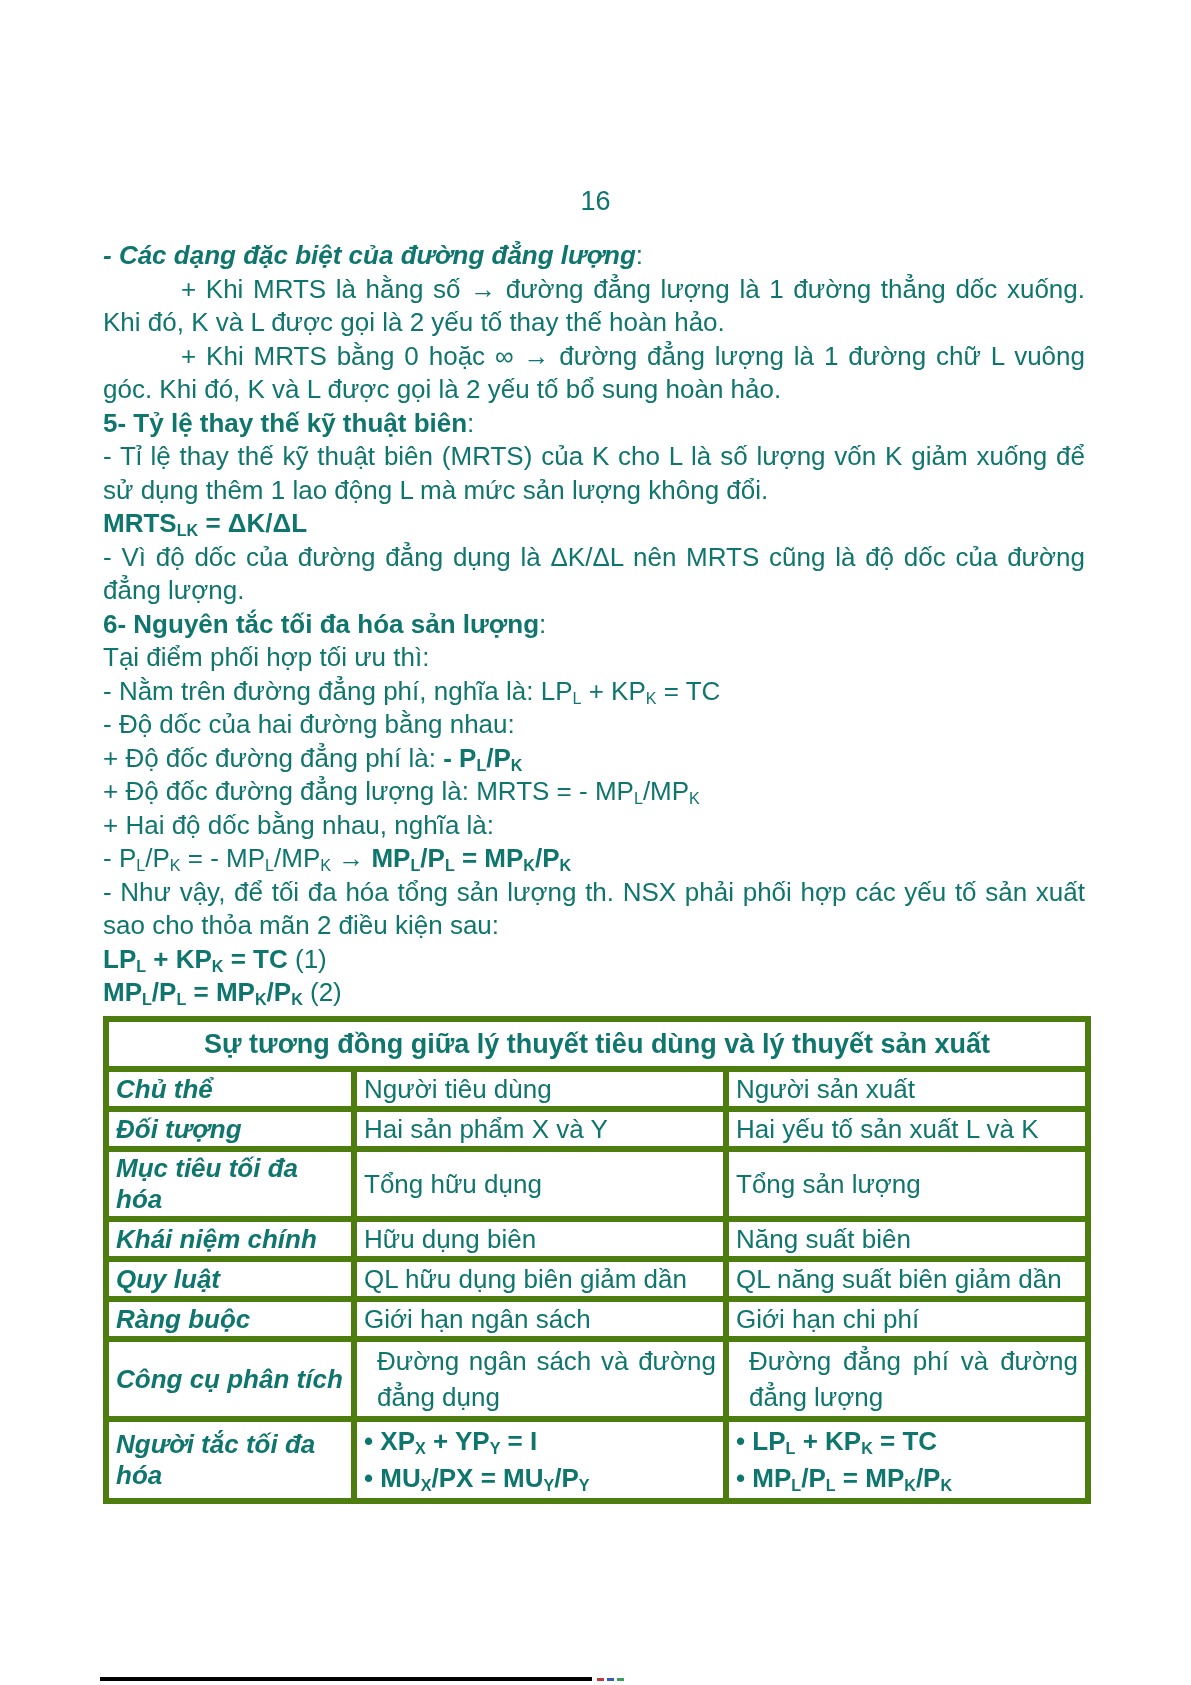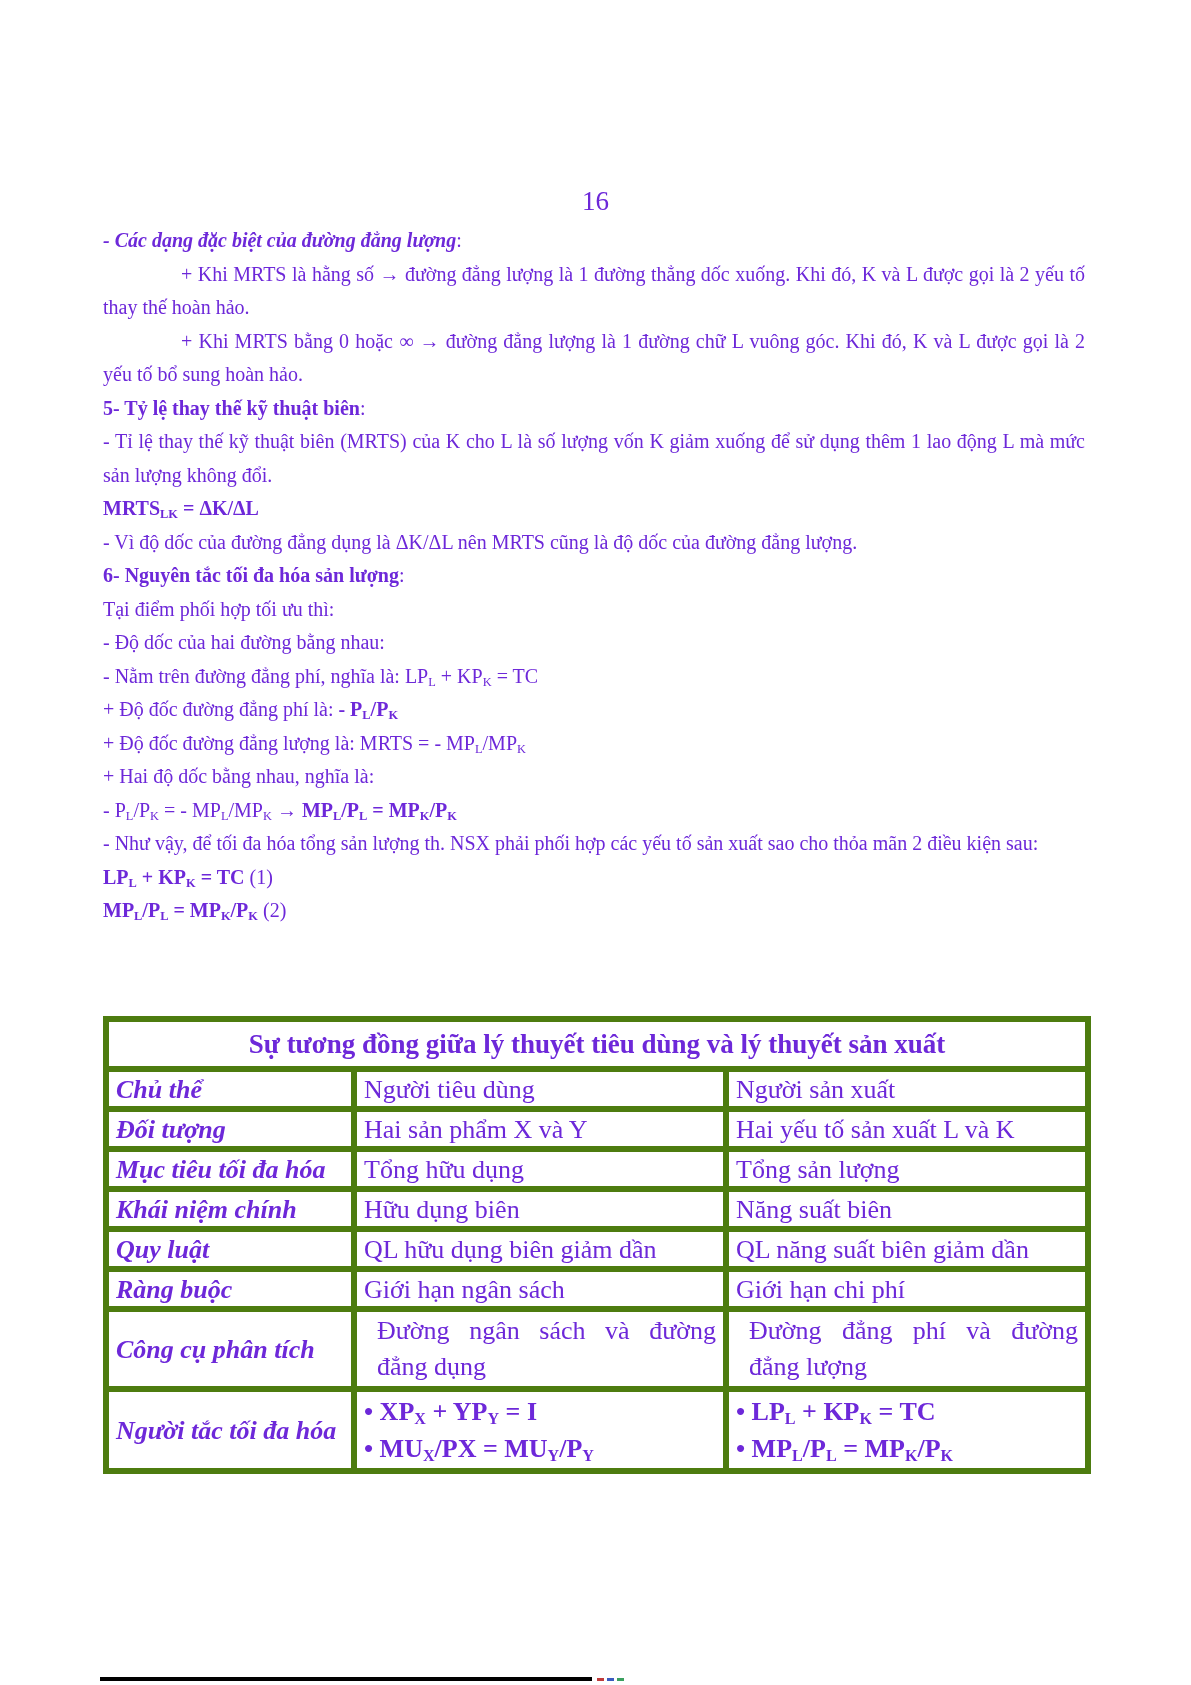--- a/index.html
+++ b/index.html
@@ -1,27 +1,27 @@
 <!DOCTYPE html>
 <html><head>
 <meta charset="utf-8">
 <style>
   html,body { margin:0; padding:0; background:#ffffff; }
   .page {
     position:relative; width:1191px; height:1685px; background:#ffffff;
-    font-family:Liberation Serif, serif; color:#6d28d9;
+    font-family:Liberation Sans, sans-serif; color:#0f766e;
     overflow:hidden;
   }
   .page-number {
     position:absolute; top:186px; left:0; width:100%;
     text-align:center; font-size:27px;
   }
   .body-text {
-    position:absolute; left:103px; top:224px; width:982px;
-    font-size:20px; line-height:33.5px;
+    position:absolute; left:103px; top:239px; width:982px;
+    font-size:26px; line-height:33.5px;
   }
   .body-text p { margin:0; padding:0; }
   .j      { text-align:justify; }
   .tab    { text-indent:78px; }
   .ind78  { padding-left:78px; }
   .ind150 { padding-left:150px; }
   .ind154 { padding-left:154px; }
   .ind297 { padding-left:297px; }
   .b { font-weight:bold; }
   .i { font-style:italic; }
@@ -64,22 +64,22 @@
   <section class="body-text" id="body-text">
       <p><span class="b i">- Các dạng đặc biệt của đường đẳng lượng</span><span class="">:</span></p>
       <p class="tab j"><span class="">+ Khi MRTS là hằng số → đường đẳng lượng là 1 đường thẳng dốc xuống. Khi đó, K và L được gọi là 2 yếu tố thay thế hoàn hảo.</span></p>
       <p class="tab j"><span class="">+ Khi MRTS bằng 0 hoặc ∞ → đường đẳng lượng là 1 đường chữ L vuông góc. Khi đó, K và L được gọi là 2 yếu tố bổ sung hoàn hảo.</span></p>
       <p><span class="b ">5- Tỷ lệ thay thế kỹ thuật biên</span><span class="">:</span></p>
       <p class="j"><span class="">- Tỉ lệ thay thế kỹ thuật biên (MRTS) của K cho L là số lượng vốn K giảm xuống để sử dụng thêm 1 lao động L mà mức sản lượng không đổi.</span></p>
       <p class="ind297"><span class="b ">MRTS</span><sub class="b ">LK</sub><span class="b "> = ΔK/ΔL</span></p>
       <p class="j"><span class="">- Vì độ dốc của đường đẳng dụng là ΔK/ΔL nên MRTS cũng là độ dốc của đường đẳng lượng.</span></p>
       <p><span class="b ">6- Nguyên tắc tối đa hóa sản lượng</span><span class="">:</span></p>
       <p><span class="">Tại điểm phối hợp tối ưu thì:</span></p>
+      <p><span class="">- Nằm trên đường đẳng phí, nghĩa là: LP</span><sub class="">L</sub><span class=""> + KP</span><sub class="">K</sub><span class=""> = TC</span></p>
       <p><span class="">- Độ dốc của hai đường bằng nhau:</span></p>
-      <p><span class="">- Nằm trên đường đẳng phí, nghĩa là: LP</span><sub class="">L</sub><span class=""> + KP</span><sub class="">K</sub><span class=""> = TC</span></p>
       <p class="ind78"><span class="">+ Độ đốc đường đẳng phí là: </span><span class="b ">- P</span><sub class="b ">L</sub><span class="b ">/P</span><sub class="b ">K</sub></p>
       <p class="ind78"><span class="">+ Độ đốc đường đẳng lượng là: MRTS = - MP</span><sub class="">L</sub><span class="">/MP</span><sub class="">K</sub></p>
       <p class="ind78"><span class="">+ Hai độ dốc bằng nhau, nghĩa là:</span></p>
       <p class="ind150"><span class="">- P</span><sub class="">L</sub><span class="">/P</span><sub class="">K</sub><span class=""> = - MP</span><sub class="">L</sub><span class="">/MP</span><sub class="">K</sub><span class=""> → </span><span class="b ">MP</span><sub class="b ">L</sub><span class="b ">/P</span><sub class="b ">L</sub><span class="b "> = MP</span><sub class="b ">K</sub><span class="b ">/P</span><sub class="b ">K</sub></p>
       <p class="j"><span class="">- Như vậy, để tối đa hóa tổng sản lượng th. NSX phải phối hợp các yếu tố sản xuất sao cho thỏa mãn 2 điều kiện sau:</span></p>
       <p class="ind154"><span class="b ">LP</span><sub class="b ">L</sub><span class="b "> + KP</span><sub class="b ">K</sub><span class="b "> = TC</span><span class=""> (1)</span></p>
       <p class="ind154"><span class="b ">MP</span><sub class="b ">L</sub><span class="b ">/P</span><sub class="b ">L</sub><span class="b "> = MP</span><sub class="b ">K</sub><span class="b ">/P</span><sub class="b ">K</sub><span class=""> (2)</span></p>
     </section>
 
   <table class="cmp">

